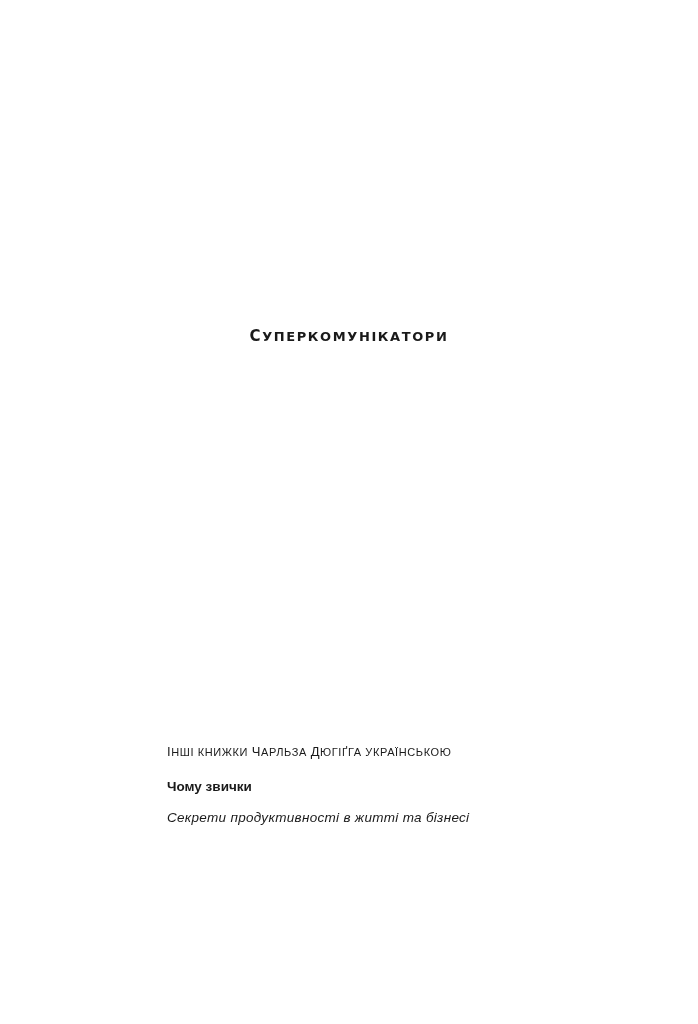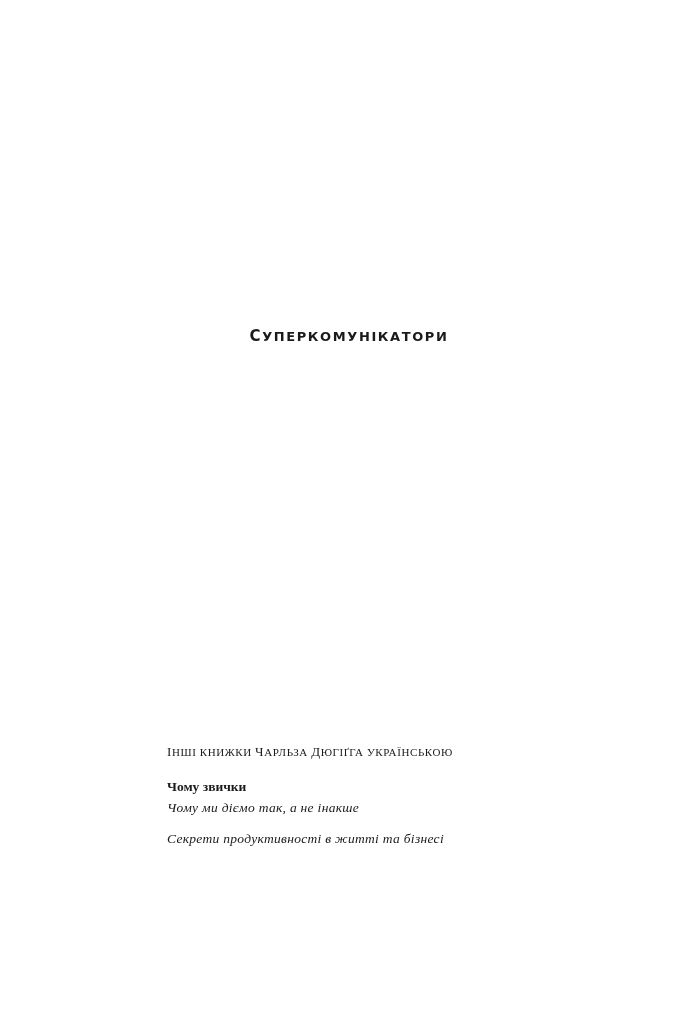--- a/index.html
+++ b/index.html
@@ -27,21 +27,21 @@
       color: #1a1a1a;
     }
     .half-title .big {
       font-size: 15px;
     }
     .also-by {
       position: absolute;
       top: 742px;
       left: 167px;
       width: 440px;
-      font-family: Liberation Serif, serif;
+      font-family: Liberation Sans, sans-serif;
       color: #1a1a1a;
     }
     .also-heading {
       font-size: 13px;
       letter-spacing: 0.6px;
       margin: 0 0 14px 0;
       line-height: 20px;
       white-space: nowrap;
     }
     .also-heading .sc {
@@ -66,19 +66,18 @@
 </head>
 <body>
 
 <div class="half-title"><span class="big">С</span><span>УПЕРКОМУНІКАТОРИ</span></div>
 
 <div class="also-by">
   <div class="also-heading"><span>І</span><span class="sc">НШІ КНИЖКИ </span><span>Ч</span><span class="sc">АРЛЬЗА </span><span>Д</span><span class="sc">ЮГІҐГА УКРАЇНСЬКОЮ</span></div>
 
   <div class="book">
     <div class="book-title">Чому звички</div>
-    <div class="book-subtitle">Чому ми діємо так, а не інакше</div>
   </div>
 
   <div class="book">
     <div class="book-subtitle">Секрети продуктивності в житті та бізнесі</div>
   </div>
 </div>
 
 </body></html>

